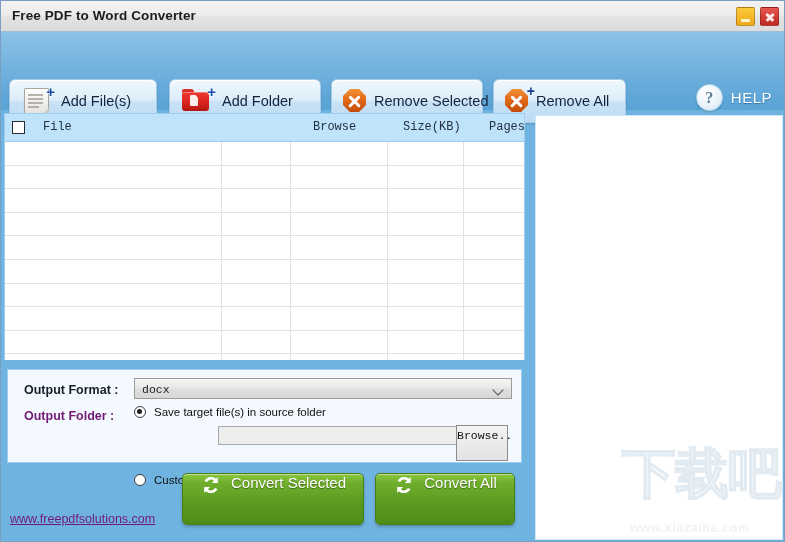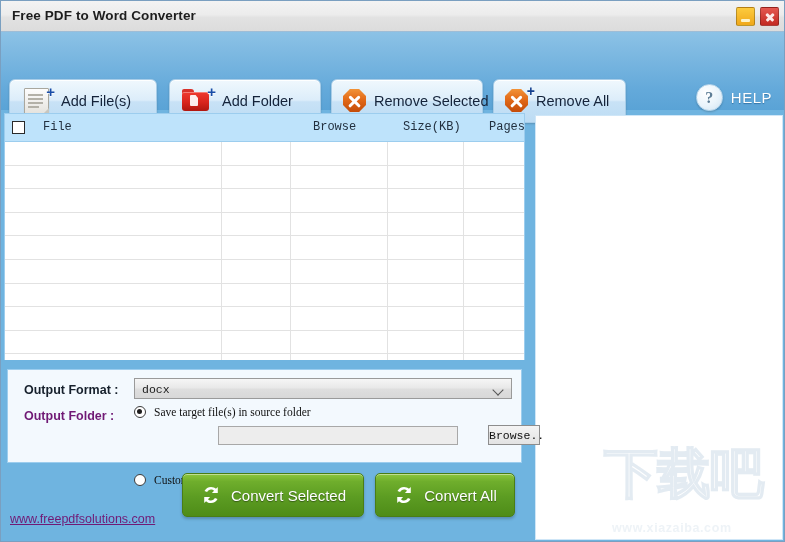--- a/index.html
+++ b/index.html
@@ -177,21 +177,21 @@
   .grow{height:23.6px;border-bottom:1px solid #e2e2e2;box-sizing:border-box;}
   .vline{position:absolute;top:0;bottom:0;width:1px;background:#e2e2e2;}
   .v1{left:216px;} .v2{left:285px;} .v3{left:382px;} .v4{left:458px;}
 
   
   .preview{
     position:absolute;left:534px;top:114px;width:248px;height:425px;
     background:#ffffff;border:1px solid #cfe6f7;box-sizing:border-box;
   }
   .watermark{
-    position:absolute;right:20px;bottom:4px;width:160px;height:92px;
+    position:absolute;right:2px;bottom:4px;width:160px;height:92px;
     pointer-events:none;user-select:none;
   }
   .wm-cn{
     position:absolute;left:0;top:2px;width:160px;
     font-family:"DejaVu Sans",sans-serif;
     font-size:54px;font-weight:bold;line-height:1;
     color:transparent;
     -webkit-text-stroke:1.5px #e3ebf2;
     letter-spacing:-1px;
   }
@@ -237,41 +237,41 @@
     width:12px;height:12px;border-radius:50%;
     border:1.5px solid #3b3b3b;background:#fff;box-sizing:border-box;
     position:relative;flex:0 0 auto;cursor:pointer;
   }
   .radio.on:after{
     content:"";position:absolute;left:2px;top:2px;width:5px;height:5px;
     border-radius:50%;background:#1d1d1d;
   }
   .radio-lbl{
     margin-left:8px;font-size:11.5px;color:#101010;white-space:nowrap;
-    font-family:Liberation Serif, serif;
+    font-family:Liberation Sans, sans-serif;
   }
   .cust-input{
     position:absolute;left:210px;top:56px;width:240px;height:19px;
     background:#ededed;border:1px solid #a8a8a8;box-sizing:border-box;
   }
   .browse{
-    position:absolute;left:480px;top:55px;width:52px;height:20px;
+    position:absolute;left:448px;top:55px;width:52px;height:36px;
     background:linear-gradient(to bottom,#f4f4f4,#e3e3e3);
     border:1px solid #8d8d8d;box-sizing:border-box;
     font-size:11.5px;color:#111;text-align:center;line-height:19px;
     font-family:"Liberation Mono",monospace;cursor:pointer;
   }
 
   
   .cbtn{
-    position:absolute;top:472px;height:44px;
+    position:absolute;top:472px;height:52px;
     background:linear-gradient(to bottom,#8cc63f 0%,#6fae2c 18%,#5c9c22 55%,#4e8c18 100%);
     border:1px solid #4a7d16;border-radius:5px;
     box-shadow:0 2px 3px rgba(0,0,0,.22), inset 0 1px 0 rgba(255,255,255,.45);
-    display:flex;align-items:center;justify-content:center;
+    display:flex;align-items:flex-start;justify-content:center;
     box-sizing:border-box;cursor:pointer;
   }
   .cb1{left:181px;width:182px;}
   .cb2{left:374px;width:140px;}
   .cbtn .clbl{
     font-size:15px;color:#ffffff;
     text-shadow:0 1px 1px rgba(0,0,0,.4);white-space:nowrap;
   }
   .icon-conv{
     width:22px;height:22px;margin-right:9px;flex:0 0 auto;position:relative;

